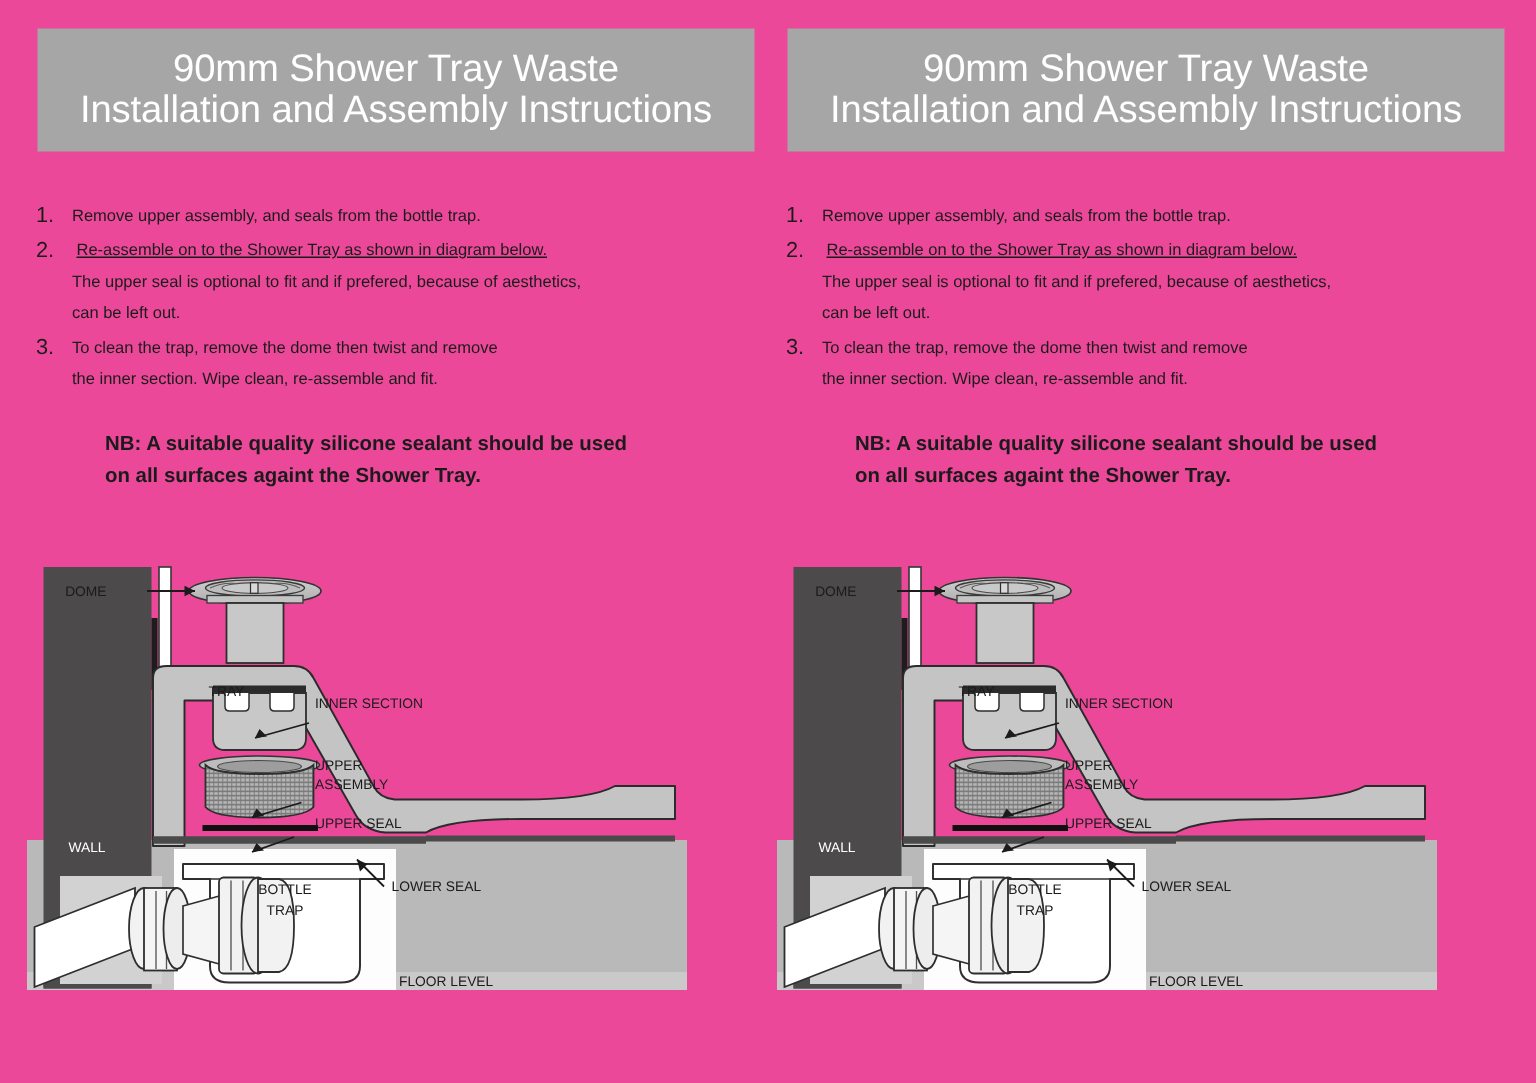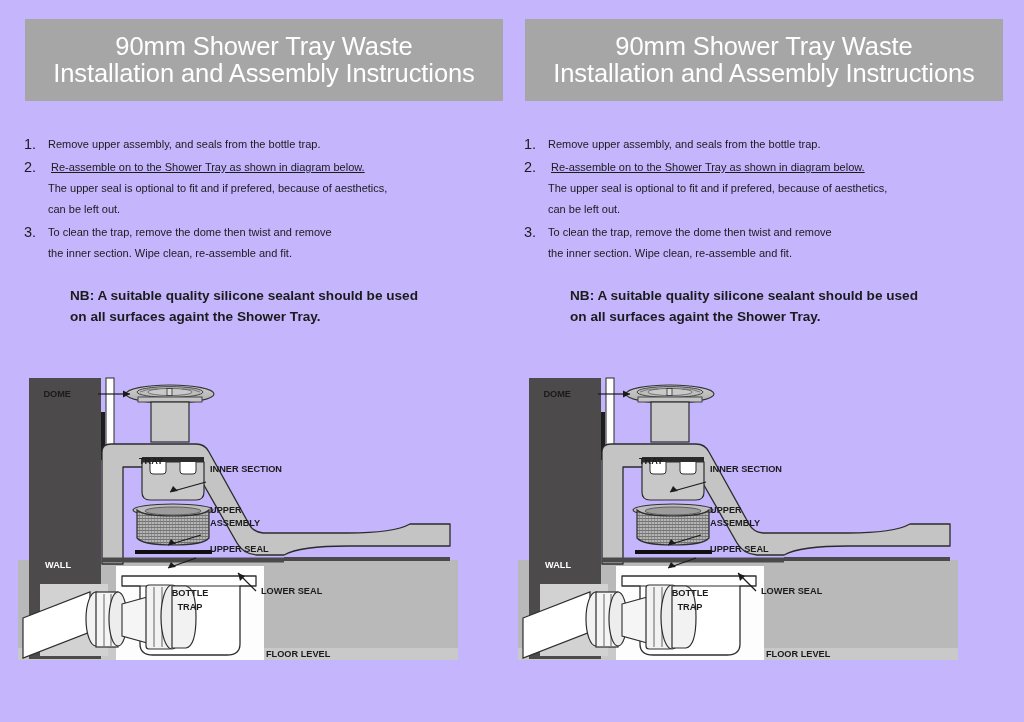--- a/index.html
+++ b/index.html
@@ -14,21 +14,21 @@
     color: #1b1b1b;
     overflow: hidden;
     position: relative;
   }
 
   
   #page {
     position: relative;
     width: 1024px;
     height: 722px;
-    background: #c4b5fd;
+    background: #ec4899;
   }
   .panel {
     position: absolute;
     top: 0;
     width: 512px;
     height: 722px;
   }
   #panel-left  { left: 0; }
   #panel-right { left: 500px; }
 
@@ -93,21 +93,20 @@
   }
   .nb .ln { display: block; white-space: nowrap; padding-left: 16px; }
 
   
   .diagram {
     position: absolute;
     left: 18px;
     top: 370px;
     width: 440px;
     height: 300px;
-    font-weight: bold;
   }
   .diagram svg { display: block; }
 </style>
 </head>
 <body>
 
 <div id="page">
 
   <div class="panel" id="panel-left">
 

